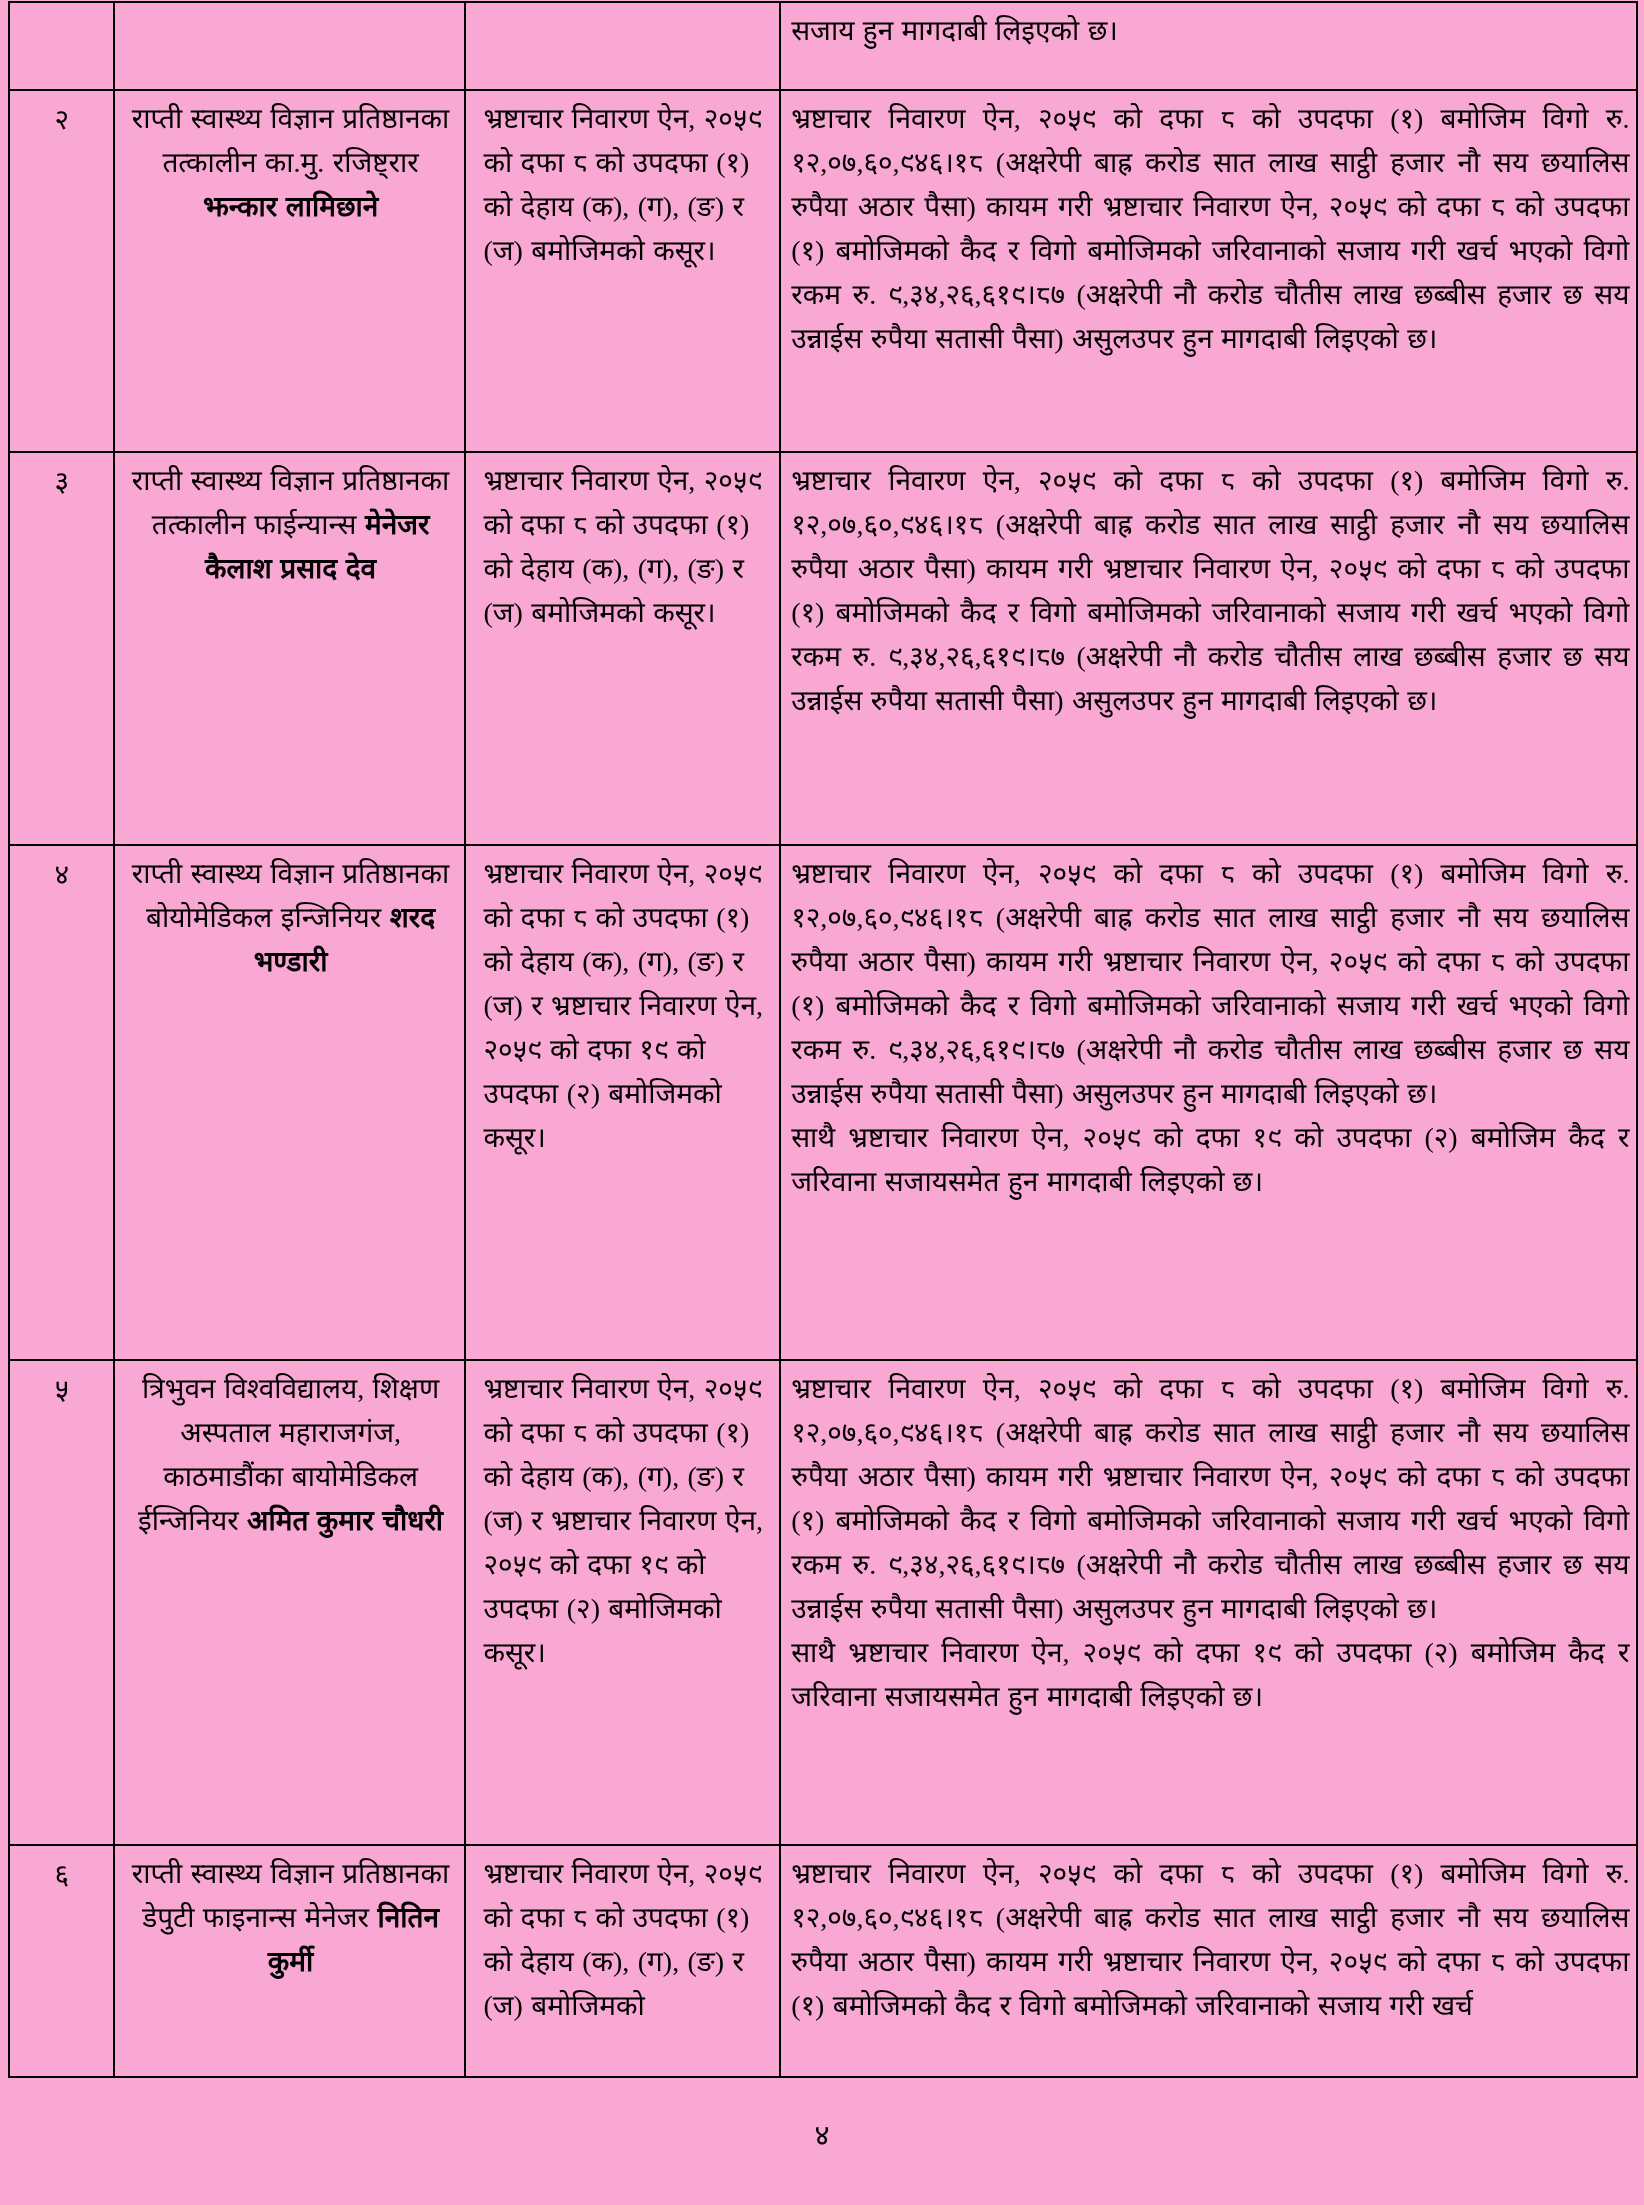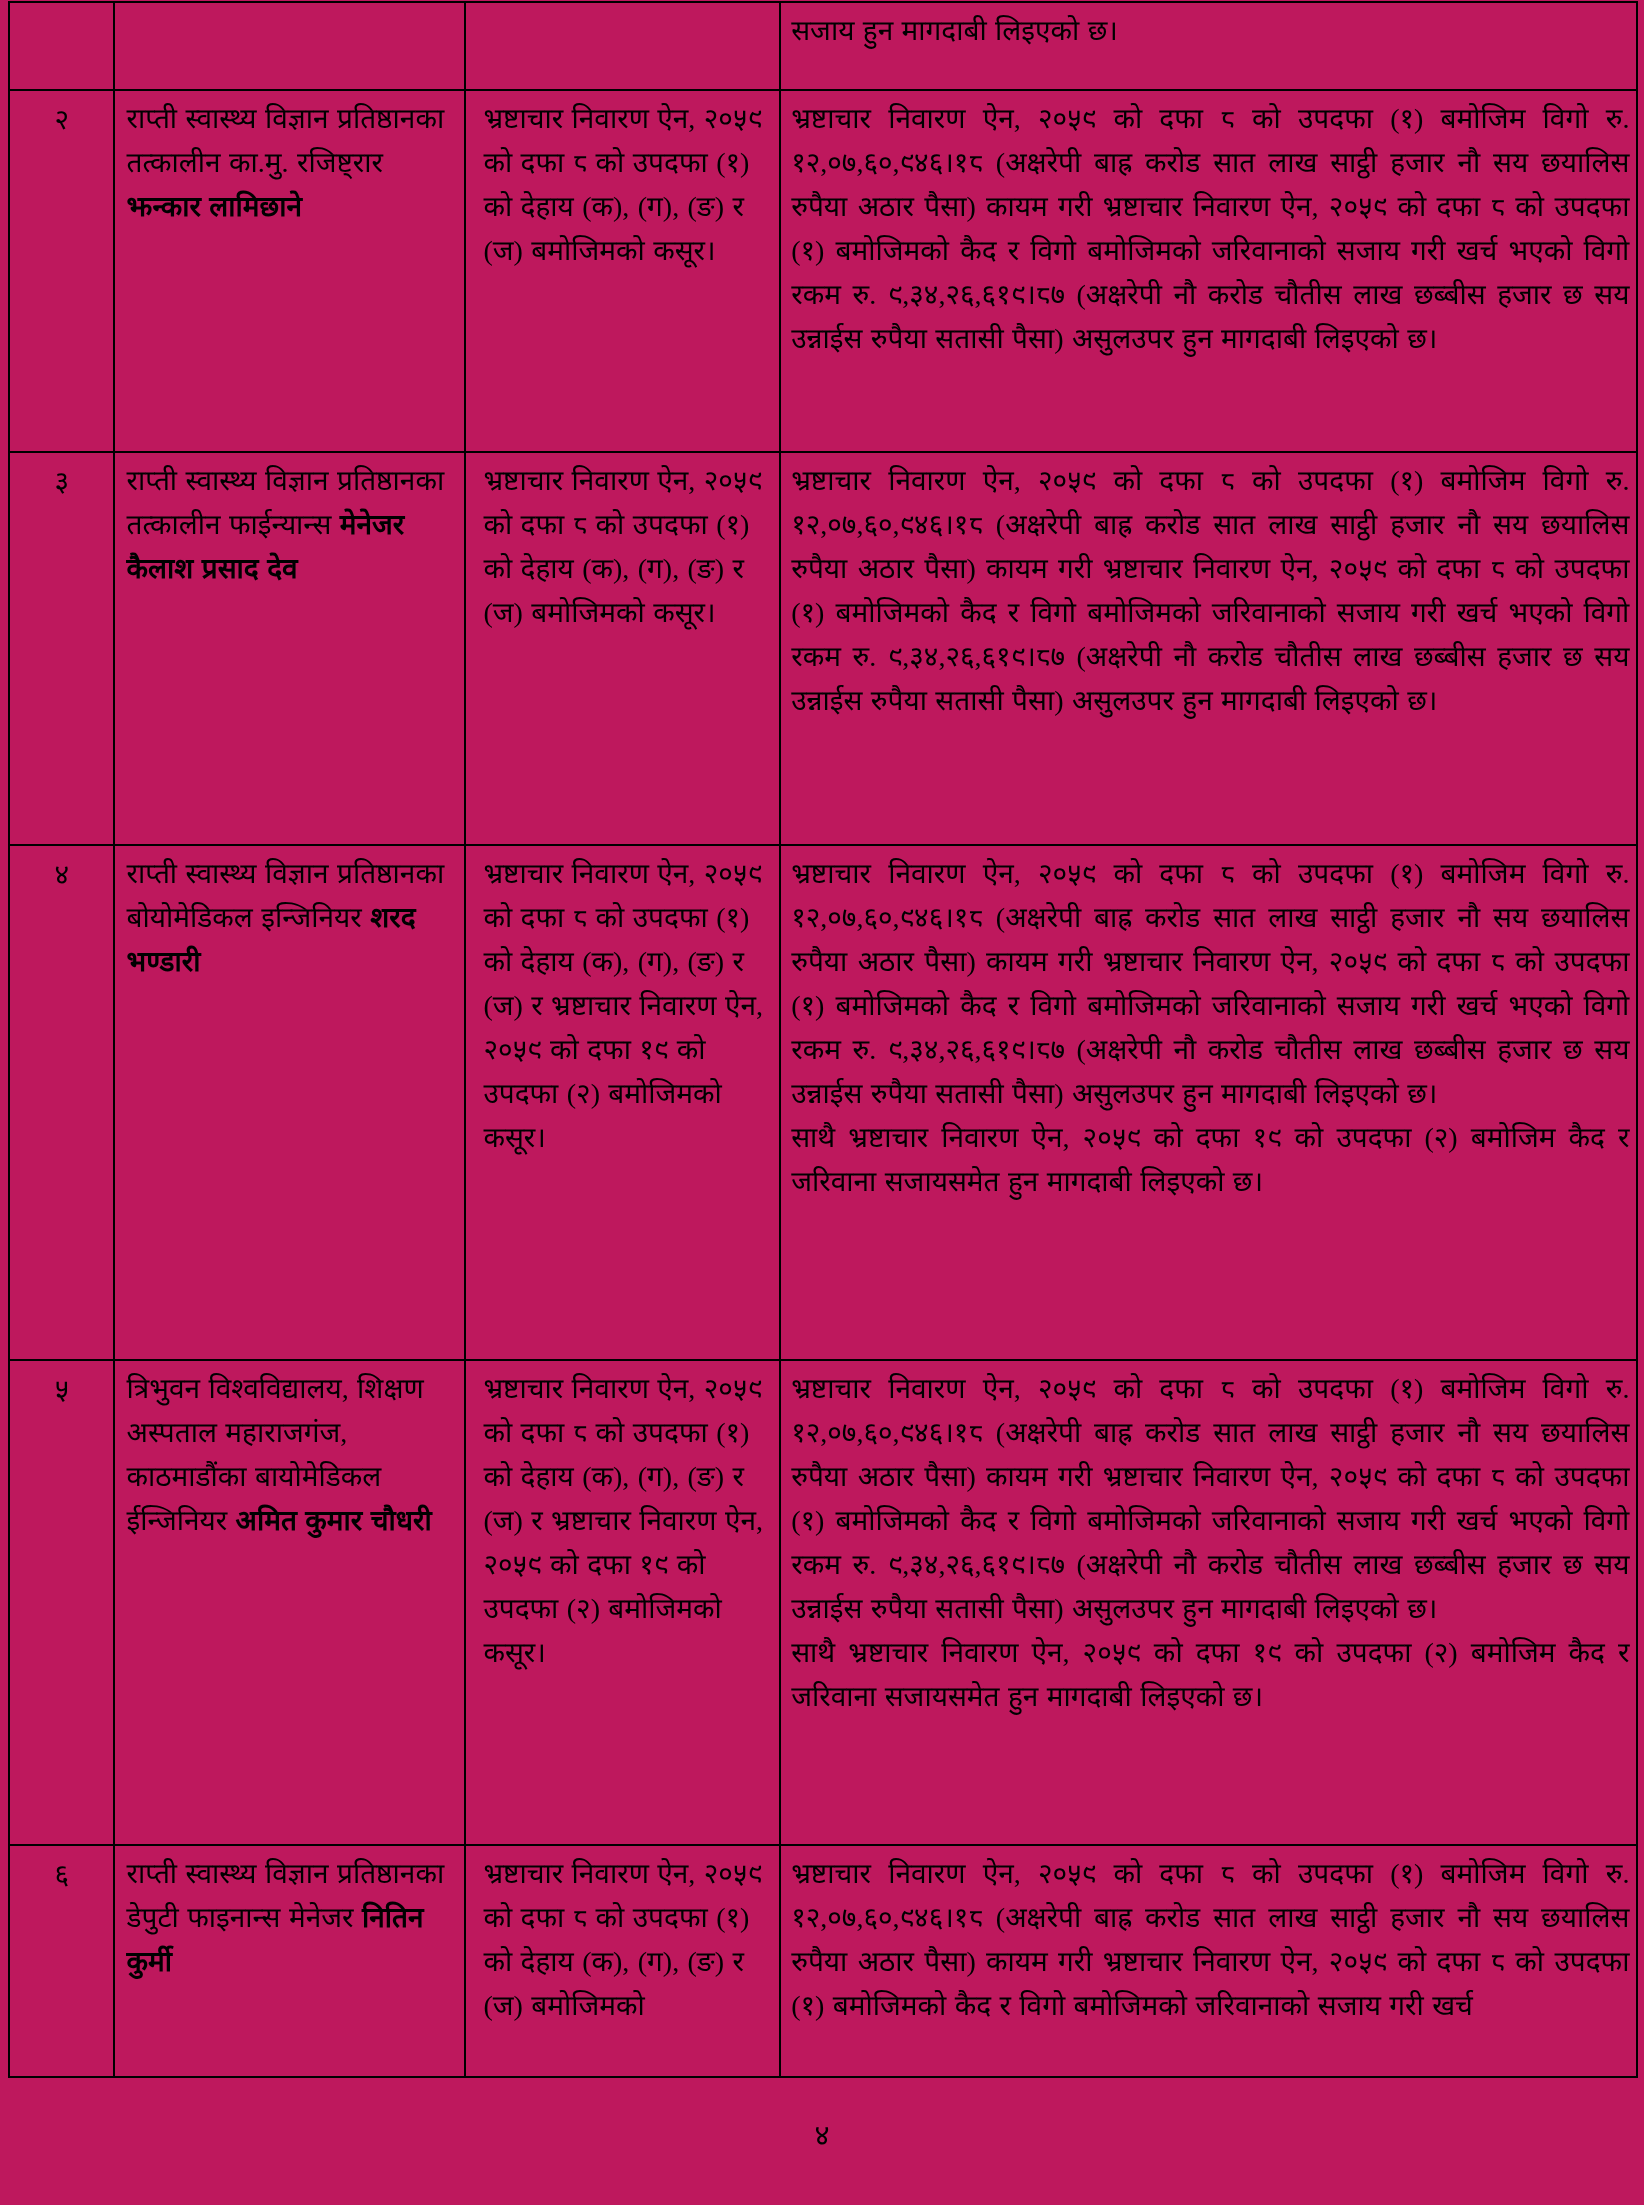--- a/index.html
+++ b/index.html
@@ -6,21 +6,21 @@
     margin: 0;
     padding: 0;
     background: #ffffff;
     color: #000000;
     font-family: "Liberation Serif", "DejaVu Serif", serif;
   }
   .page {
     position: relative;
     width: 1644px;
     height: 2205px;
-    background: #be185d;
+    background: #f9a8d4;
     overflow: hidden;
   }
   table.charges {
     position: absolute;
     left: 8.4px;
     top: 1.4px;
     width: 1629px;
     border-collapse: collapse;
     table-layout: fixed;
   }
@@ -43,21 +43,21 @@
   tr.r4 { height: 515px; }
   tr.r5 { height: 485px; }
   tr.r6 { height: 232px; }
 
   td.sn {
     text-align: center;
     padding-top: 7px;
   }
   td.accused {
     padding: 5.6px 9.8px 4.2px 11.2px;
-    text-align: left;
+    text-align: center;
   }
   td.charge {
     padding: 5.6px 9.8px 4.2px 17px;
     text-align: left;
   }
   td.claim {
     padding: 5.6px 7px 4.2px 9.8px;
     text-align: justify;
   }
   td.claim p {

